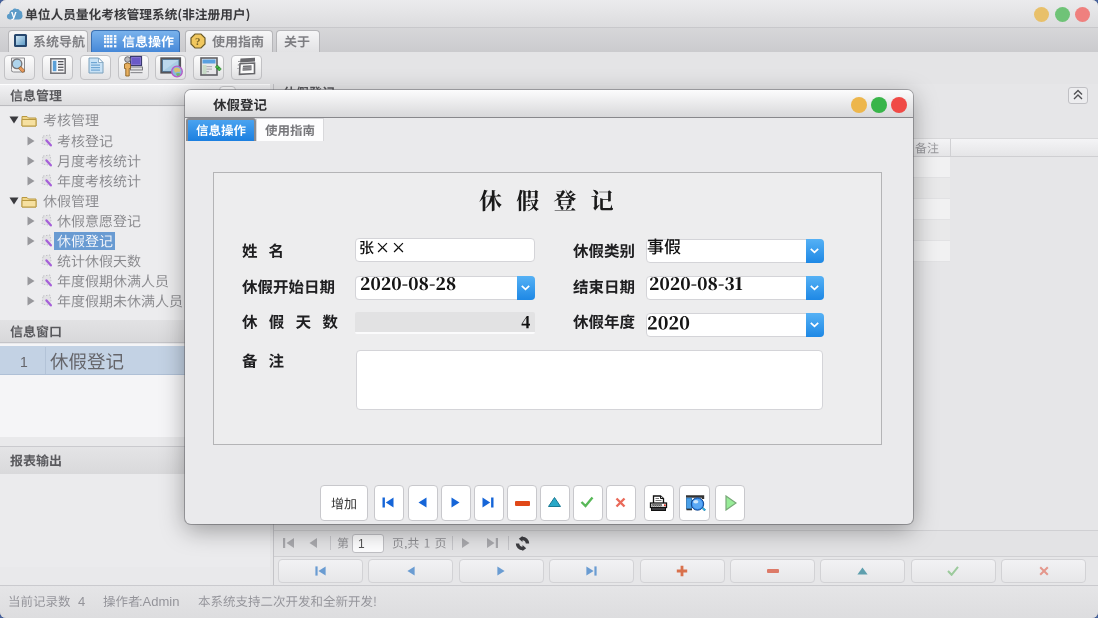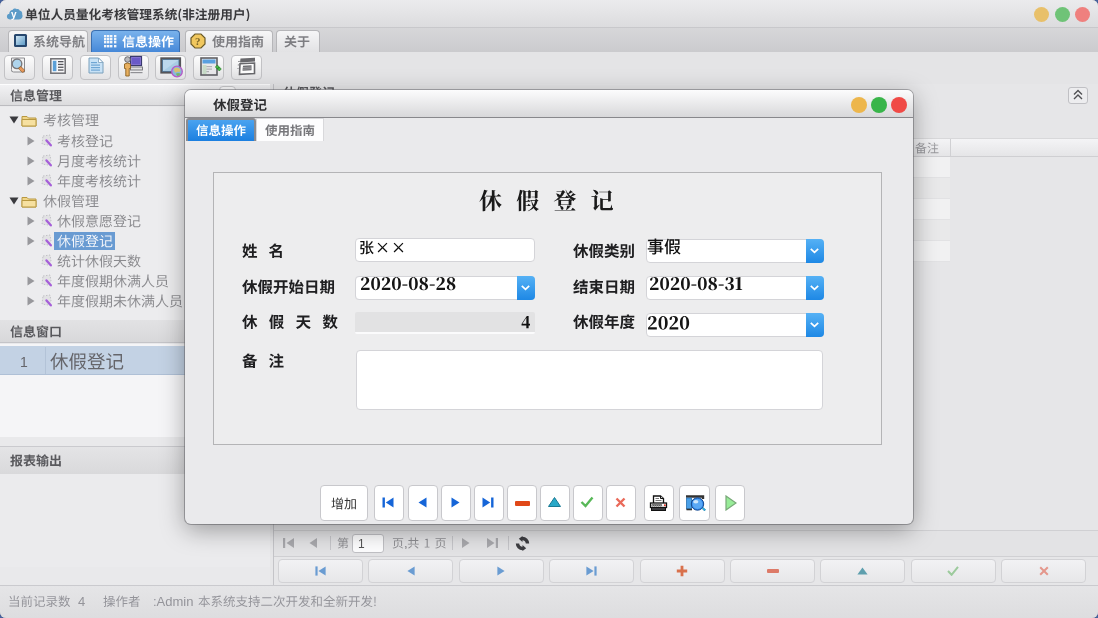--- a/index.html
+++ b/index.html
@@ -616,21 +616,21 @@
       </g>
     </svg>
     <div class="abs" style="left:78px;top:594px;font-size:13px;color:#94949a">4</div>
     <svg class="t " style="left:103.0px;top:594.8px;width:37.5px;height:12.5px" viewBox="0 0 3000 1000" fill="#94949a">
       <g transform="matrix(1,0,0,-1,0,880)">
         <use href="#g72" x="0"></use>
         <use href="#g73" x="1000"></use>
         <use href="#g74" x="2000"></use>
       </g>
     </svg>
-    <div class="abs" style="left:153px;top:594px;font-size:13px;color:#94949a">:Admin</div>
+    <div class="abs" style="left:139px;top:594px;font-size:13px;color:#94949a">:Admin</div>
     <svg class="t " style="left:198.0px;top:594.8px;width:179.0px;height:12.5px" viewBox="0 0 14323 1000" fill="#94949a">
       <g transform="matrix(1,0,0,-1,0,880)">
         <use href="#g75" x="0"></use>
         <use href="#g76" x="1000"></use>
         <use href="#g38" x="2000"></use>
         <use href="#g77" x="3000"></use>
         <use href="#g78" x="4000"></use>
         <use href="#g79" x="5000"></use>
         <use href="#g80" x="6000"></use>
         <use href="#g81" x="7000"></use>

